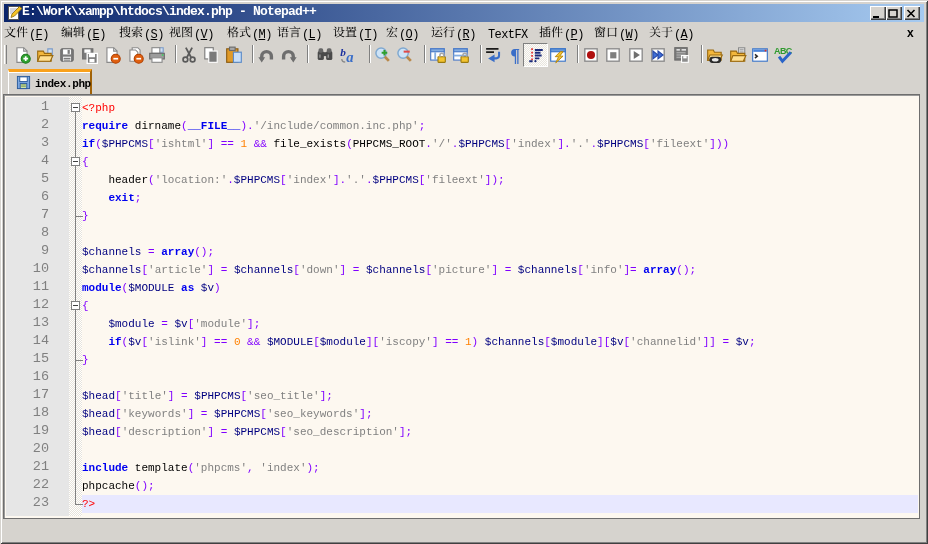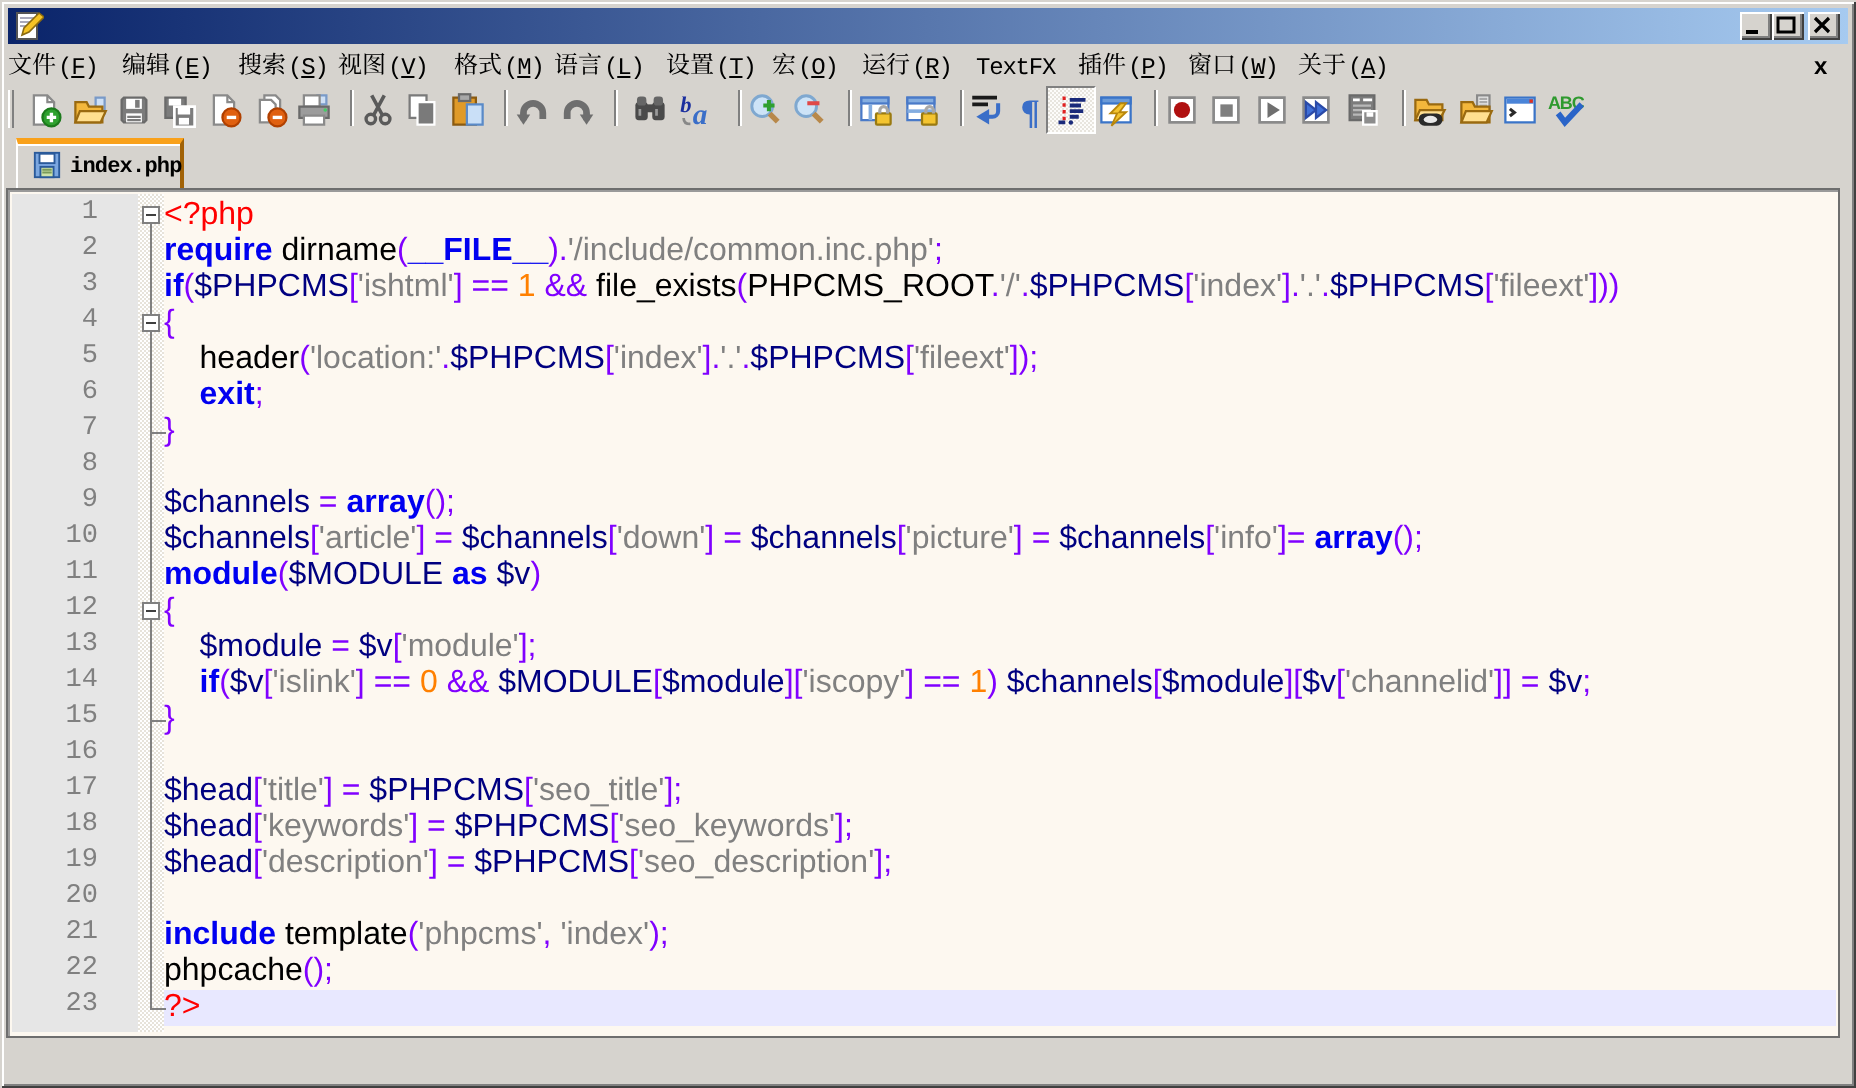--- a/index.html
+++ b/index.html
@@ -32,21 +32,21 @@
 #nums{position:absolute;right:20px;top:1px;text-align:right;font-family:"Liberation Mono",monospace;
  font-size:13.5px;line-height:18px;color:#808080;white-space:pre}
 #foldmargin{position:absolute;left:65px;top:2px;width:13px;height:419px;
  background-image:linear-gradient(45deg,#e7e3da 25%,transparent 25%,transparent 75%,#e7e3da 75%),linear-gradient(45deg,#e7e3da 25%,#fff 25%,#fff 75%,#e7e3da 75%);
  background-size:2px 2px;background-position:0 0,1px 1px}
 .fline{position:absolute;left:71px;width:1px;background:#808080}
 .ftick{position:absolute;left:71px;width:8px;height:1px;background:#808080}
 .fbox{position:absolute;left:67px;width:9px;height:9px;background:#fff;border:1px solid #808080}
 .fbox:after{content:"";position:absolute;left:1px;top:3px;width:5px;height:1px;background:#404040}
 #curline{position:absolute;left:78px;top:400px;right:1px;height:18px;background:#E8E8FF}
-#code{position:absolute;left:78px;top:4px;font-family:Liberation Sans, sans-serif;font-size:16px;
+#code{position:absolute;left:78px;top:4px;font-family:Liberation Mono, monospace;font-size:11px;
  line-height:18px;white-space:pre;color:#000}
 #code i{font-style:normal}
 .k{color:#0000f0;font-weight:bold}
 .v{color:#000080}
 .s{color:#808080}
 .o{color:#8000FF}
 .n{color:#FF8000}
 .r{color:#FF0000}
 #status{position:absolute;left:3px;top:522px;right:3px;height:19px}
 .sp{position:absolute;top:1px;height:16px;border:1px solid;border-color:#808080 #fff #fff #808080;
@@ -79,20 +79,21 @@
       <path id="g21" d="M467.7197265625 751.7049560546875H539.5152587890625V29.1253662109375Q539.5152587890625 1.730224609375 531.4752197265625 -20.99737548828125Q523.4351806640625 -43.7249755859375 497.080078125 -58.65753173828125Q470.7249755859375 -73.590087890625 416.269775390625 -78.8450927734375Q415.269775390625 -61.7049560546875 409.0147705078125 -47.74237060546875Q402.759765625 -33.77978515625 390.229736328125 -25.7197265625Q375.229736328125 -15.4246826171875 350.9847412109375 -8.51214599609375Q326.73974609375 -1.599609375 283.189697265625 3.42041015625V18.400390625Q283.189697265625 18.400390625 303.57220458984375 17.02789306640625Q323.9547119140625 15.6553955078125 352.09222412109375 13.6553955078125Q380.229736328125 11.6553955078125 405.23974609375 10.28289794921875Q430.249755859375 8.910400390625 439.759765625 8.910400390625Q456.229736328125 8.910400390625 461.9747314453125 14.410400390625Q467.7197265625 19.910400390625 467.7197265625 32.6353759765625ZM42.389892578125 453.469970703125H802.3846435546875L856.5648193359375 521.690185546875Q856.5648193359375 521.690185546875 866.5948486328125 514.0426635742188Q876.6248779296875 506.3951416015625 892.5474243164062 493.73760986328125Q908.469970703125 481.080078125 926.02001953125 467.16754150390625Q943.570068359375 453.2550048828125 957.8651123046875 439.97998046875Q956.1201171875 432.7249755859375 948.7376098632812 428.7249755859375Q941.3551025390625 424.7249755859375 930.3551025390625 424.7249755859375H51.1348876953125ZM117.93994140625 751.7049560546875H736.3846435546875L790.0548095703125 818.670166015625Q790.0548095703125 818.670166015625 800.0848388671875 811.0226440429688Q810.1148681640625 803.3751220703125 825.5374145507812 790.8450927734375Q840.9599609375 778.3150634765625 858.010009765625 764.530029296875Q875.06005859375 750.7449951171875 889.10009765625 738.2149658203125Q885.10009765625 722.2149658203125 862.3350830078125 722.2149658203125H125.93994140625Z"></path>
     </defs>
   </svg>
 <div id="win">
  <div id="title">
   <svg width="16" height="16" viewBox="0 0 16 16" style="position:absolute;left:2px;top:1px">
     <rect x="2.5" y="1.5" width="10" height="13" fill="#fff" stroke="#555"></rect>
     <path d="M4 4h7M4 6h7M4 8h5" stroke="#aab" stroke-width="1"></path>
     <path d="M13.5 1.5L6 9l-1 3.5L8.5 11 16 3.5z" fill="#F5C325" stroke="#8a6a10" stroke-width=".8"></path>
   </svg>
+  <div id="ttext">E:\Work\xampp\htdocs\index.php - Notepad++</div>
   <div class="cbtn" style="right:38px"><svg width="14" height="12" viewBox="0 0 14 12">
           <path d="M3 9h6" stroke="#000" stroke-width="2"></path>
         </svg></div>
   <div class="cbtn" style="right:22px"><svg width="14" height="12" viewBox="0 0 14 12">
           <rect x="3" y="2" width="8" height="7" fill="none" stroke="#000" stroke-width="1.5"></rect>
         </svg></div>
   <div class="cbtn" style="right:4px"><svg width="14" height="12" viewBox="0 0 14 12">
           <path d="M3.5 2l7 7M10.5 2l-7 7" stroke="#000" stroke-width="1.6"></path>
         </svg></div>
  </div>

